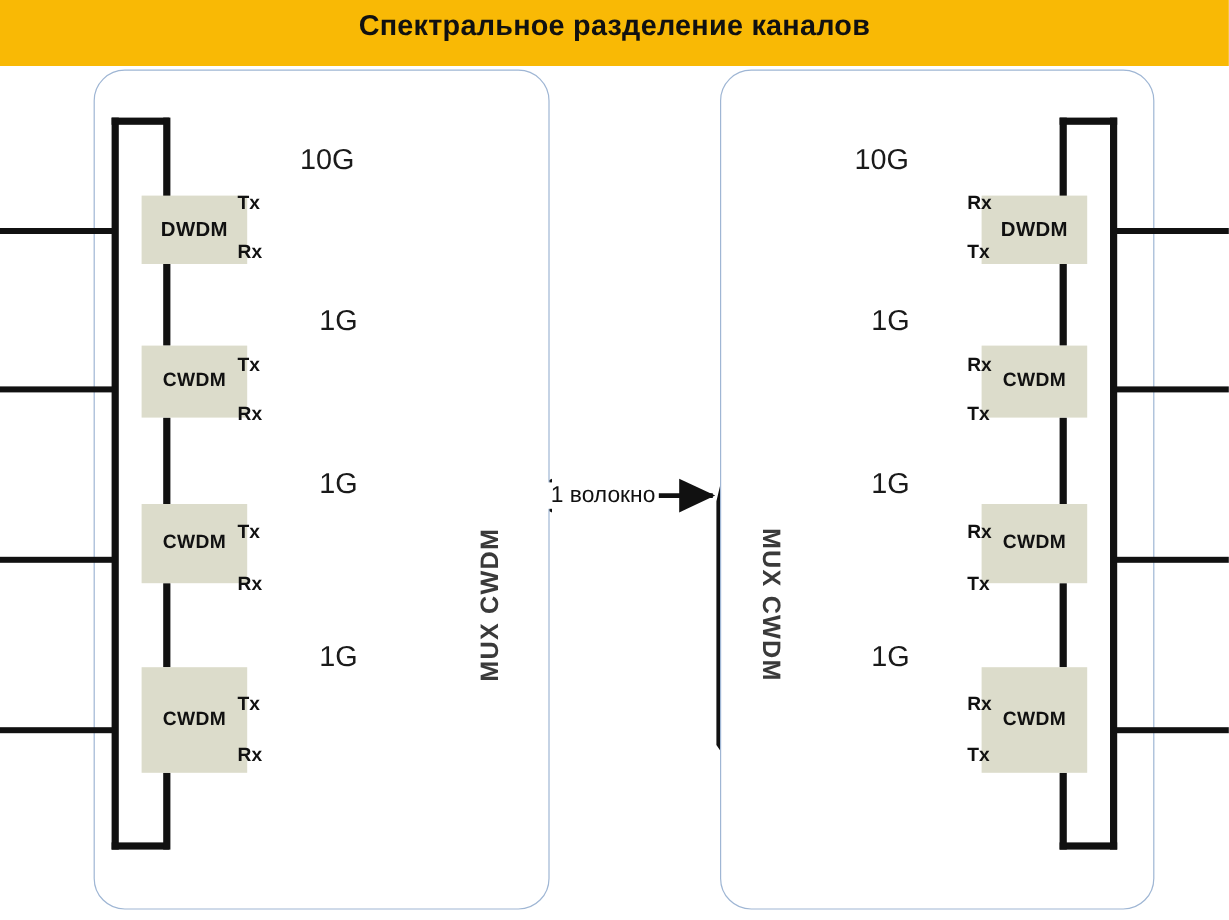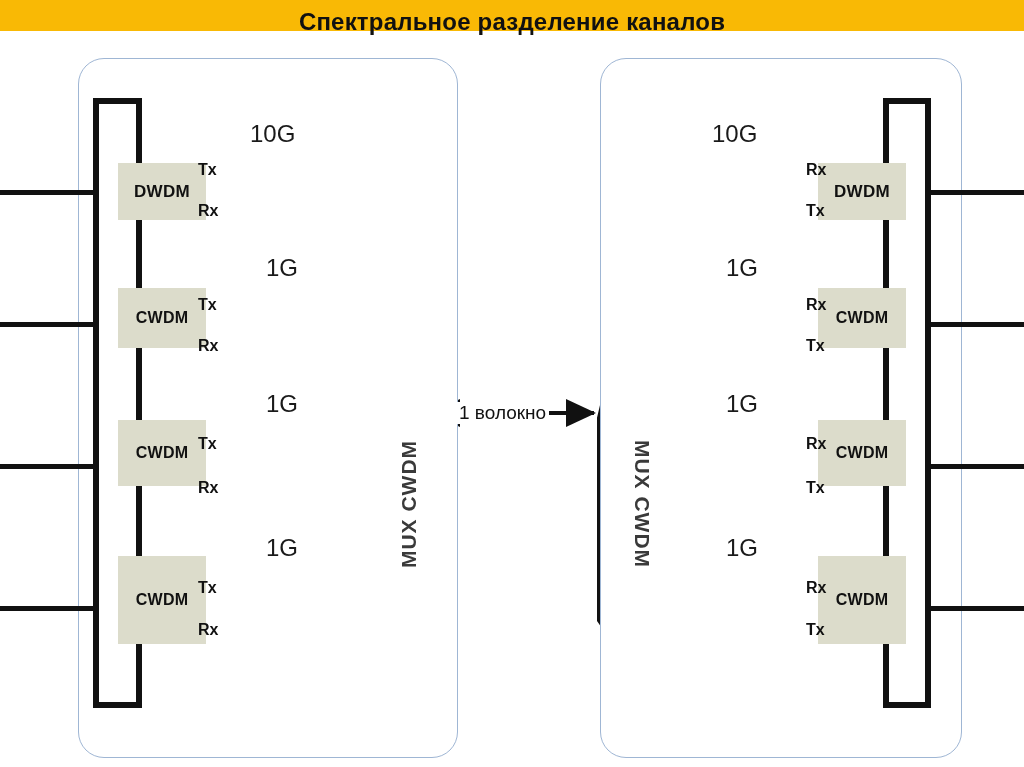--- a/index.html
+++ b/index.html
@@ -8,21 +8,21 @@
     width:1024px;height:767px;
     background:#ffffff;
     font-family:"Liberation Sans","DejaVu Sans",sans-serif;
     overflow:hidden;
     position:relative;
   }
   #stage{position:absolute;left:0;top:0;width:1024px;height:767px;}
 
   
   .banner{
-    position:absolute;left:0;top:0;width:1024px;height:31px;
+    position:absolute;left:0;top:0;width:1024px;height:55px;
     background:#F9B905;
   }
   .banner-title{
     position:absolute;left:0;top:0;width:1024px;height:43px;
     display:flex;align-items:center;justify-content:center;
     font-size:24px;font-weight:bold;color:#111111;
     letter-spacing:0.2px;
     font-family:"Liberation Sans","DejaVu Sans",sans-serif;
   }
 

